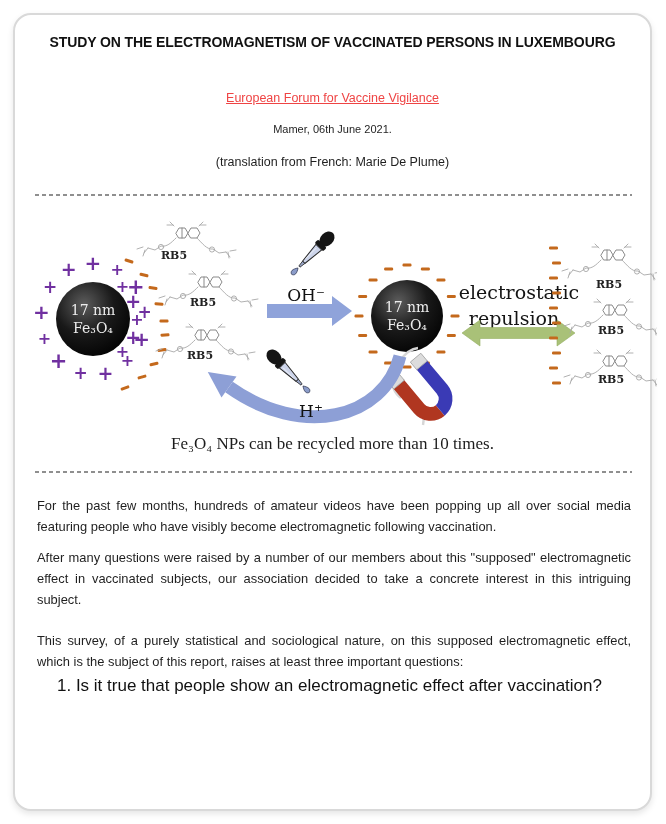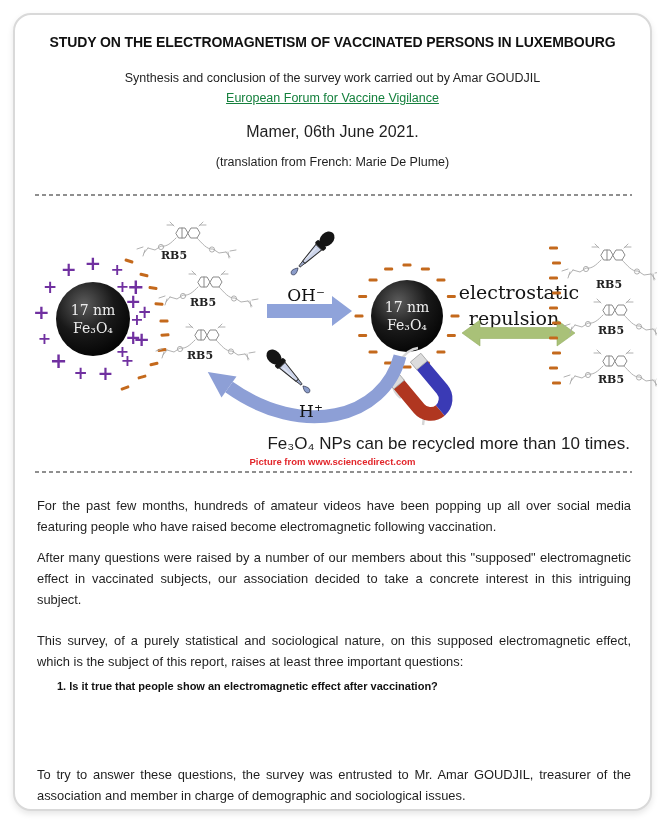--- a/index.html
+++ b/index.html
@@ -6,49 +6,48 @@
   body{width:666px;height:824px;background:#fff;position:relative;overflow:hidden;
        font-family:"Liberation Sans",sans-serif;color:#1f1f1f}
   .card{position:absolute;left:13px;top:13px;width:639px;height:798px;box-sizing:border-box;
         background:#fff;border:2px solid #d9d9d9;border-radius:18px;
         box-shadow:0 3px 6px rgba(0,0,0,.10)}
   .abs{position:absolute}
   .ctr{left:10px;right:10px;text-align:center}
   .title{top:19px;font-size:14px;font-weight:bold;color:#111;letter-spacing:-0.1px}
   .subtitle{top:56px;font-size:12.5px}
   .linkline{top:76px;font-size:12.5px}
-  .linkline a{color:#15803d;text-decoration:underline}
-  .dateline{top:108px;font-size:16px}
+  .linkline a{color:#ef4444;text-decoration:underline}
+  .dateline{top:108px;font-size:11px}
   .note{top:140px;font-size:12.5px;}
   .divider{position:absolute;left:20px;right:18px;height:2px;
            background:repeating-linear-gradient(90deg,#8f8f8f 0 4px,transparent 4px 7px)}
   #divider1{top:179px}
   #divider2{top:456px}
   .figure-svg{position:absolute;left:7px;top:196px}
-  .caption{top:419px;left:20px;right:20px;text-align:right;
-           font-family:Liberation Sans, sans-serif;font-size:17px;color:#1c1c1c}
+  .caption{top:419px;left:20px;right:20px;text-align:center;
+           font-family:Liberation Serif, serif;font-size:17px;color:#1c1c1c}
   .credit{top:441px;left:20px;right:20px;text-align:center;
           font-size:9.5px;font-weight:bold;color:#e2262b}
   .para{left:22px;width:594px;font-size:12.9px;line-height:20.8px;text-align:justify;color:#1f1f1f}
   #p1{top:481px} #p2{top:533px} #p3{top:616px} #p4{top:750px}
-  .qlist{position:absolute;left:42px;width:584px;top:662px;font-size:11px;line-height:18.6px;
-         font-weight:bold;color:#111;text-align:justify}
+  .qlist{position:absolute;left:42px;width:584px;top:662px;font-size:17px;line-height:18.6px;
+         font-weight:normal;color:#111;text-align:justify}
   
   .npt{fill:#ededed;font-family:"DejaVu Serif",serif;font-size:14px;text-anchor:middle}
   .rb5{fill:#222;font-family:"DejaVu Serif",serif;font-size:11px;font-weight:bold;text-anchor:middle}
   .chem{fill:#111;font-family:"DejaVu Serif",serif;font-size:17px;text-anchor:middle}
   .rep{fill:#141414;font-family:"DejaVu Serif",serif;font-size:19px;text-anchor:middle}
 </style>
 </head>
 <body>
 
 <div class="card">
 
   <div class="abs ctr title">STUDY ON THE ELECTROMAGNETISM OF VACCINATED PERSONS IN LUXEMBOURG</div>
-  <div class="abs ctr subtitle">Synthesis and conclusion of the survey work carried out by Amar GOUDJIL</div>
   <div class="abs ctr linkline">
     <a href="#">European Forum for Vaccine Vigilance</a>
   </div>
   <div class="abs ctr dateline">Mamer, 06th June 2021.</div>
   <div class="abs ctr note">(translation from French: Marie De Plume)</div>
 
   <div class="divider" id="divider1"></div>
 
   <svg id="fig" class="figure-svg" width="635" height="230" viewBox="0 0 635 230">
     <defs>
@@ -214,26 +213,24 @@
       </g>
     <g>
         <use href="#mol" transform="translate(590,163)"></use>
       </g>
     <text class="rb5" x="587" y="77">RB5</text>
     <text class="rb5" x="589" y="123">RB5</text>
     <text class="rb5" x="589" y="172">RB5</text>
   </svg>
 
   <div class="abs caption">Fe₃O₄ NPs can be recycled more than 10 times.</div>
-  <div class="abs credit">Picture from www.sciencedirect.com</div>
 
   <div class="divider" id="divider2"></div>
 
-  <div class="abs para" id="p1">For the past few months, hundreds of amateur videos have been popping up all over social media featuring people who have raised become electromagnetic following vaccination.</div>
+  <div class="abs para" id="p1">For the past few months, hundreds of amateur videos have been popping up all over social media featuring people who have visibly become electromagnetic following vaccination.</div>
   <div class="abs para" id="p3">This survey, of a purely statistical and sociological nature, on this supposed electromagnetic effect, which is the subject of this report, raises at least three important questions:</div>
   <div class="abs para" id="p2">After many questions were raised by a number of our members about this "supposed" electromagnetic effect in vaccinated subjects, our association decided to take a concrete interest in this intriguing subject.</div>
 
   <div class="qlist">
     <div>1. Is it true that people show an electromagnetic effect after vaccination?</div>
   </div>
 
-  <div class="abs para" id="p4">To try to answer these questions, the survey was entrusted to Mr. Amar GOUDJIL, treasurer of the association and member in charge of demographic and sociological issues.</div>
 </div>
 
 </body></html>

